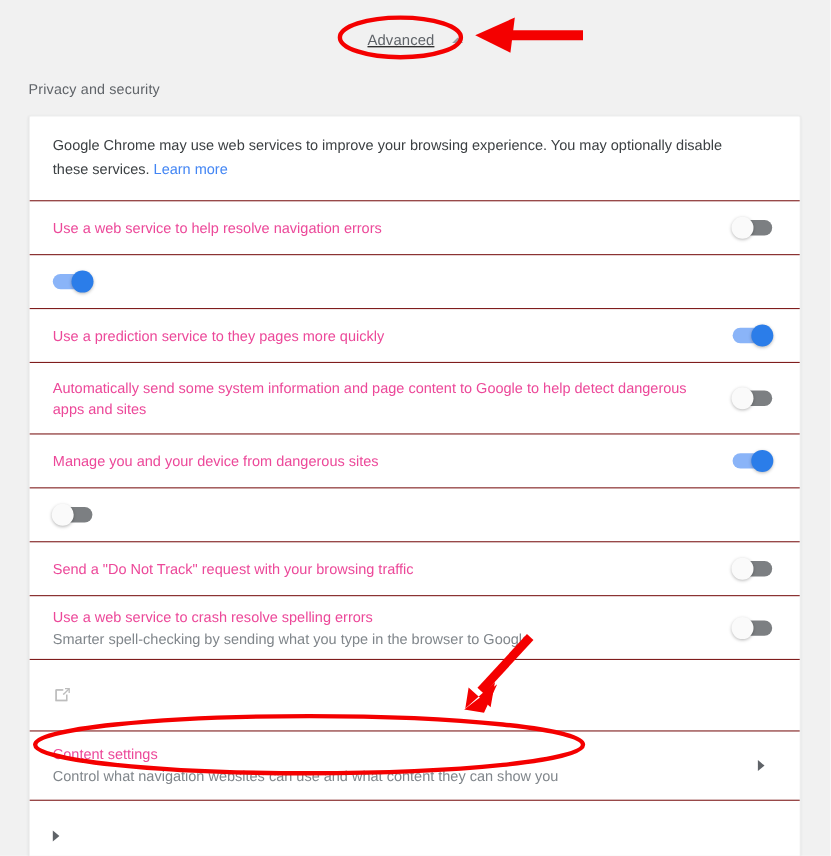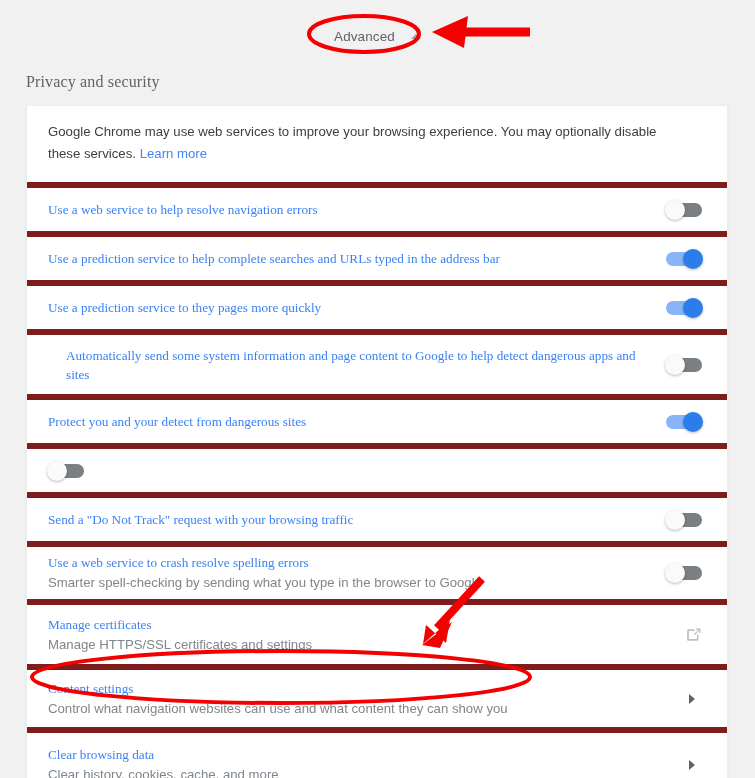--- a/index.html
+++ b/index.html
@@ -27,83 +27,82 @@
     align-items: center;
     justify-content: center;
   }
   .advanced-btn {
     display: flex;
     align-items: center;
     gap: 16px;
     padding: 6px 14px 6px 14px;
     cursor: pointer;
     user-select: none;
+    text-decoration: underline;
   }
   .advanced-label {
     font-size: 13.5px;
     color: #5f6368;
     letter-spacing: .1px;
   }
   .caret-up {
     width: 0; height: 0;
     border-left: 5px solid transparent;
     border-right: 5px solid transparent;
     border-bottom: 5px solid #9aa0a6;
   }
 
   
   .section-title {
     position: absolute;
     left: 26px;
     top: 73px;
-    font-size: 16px;
+    font-size: 13px;
     color: #5f6368;
     letter-spacing: .15px;
-    font-family: Liberation Serif, serif;
   }
 
   
   .card {
     position: absolute;
     left: 26px;
     top: 105px;
     width: 702px;
     background: #ffffff;
     border: 1px solid #eeeeee;
     border-radius: 2px;
     box-sizing: border-box;
     box-shadow: 0 1px 2px rgba(60,64,67,.10);
   }
   .row {
     display: flex;
     align-items: center;
     box-sizing: border-box;
     padding: 0 20px 0 21px;
-    border-bottom: 6px solid #7f1d1d;
+    border-bottom: 1px solid #7f1d1d;
     min-height: 49px;
   }
   .row:last-child { border-bottom: none; }
   .row.intro {
     padding-top: 15px;
     padding-bottom: 17px;
     align-items: flex-start;
   }
   .row.two-line { min-height: 58px; }
   .row.tall { min-height: 65px; }
 
   .row-text {
     flex: 1 1 auto;
     min-width: 0;
     padding-right: 18px;
   }
   .row-label {
     font-size: 13.2px;
-    color: #3b82f6;
+    color: #ec4899;
     line-height: 19px;
-    font-family: Liberation Serif, serif;
   }
   .row-sub {
     font-size: 13.2px;
     color: #80868b;
     line-height: 20px;
     margin-top: 1px;
   }
   .intro-text {
     font-size: 13.2px;
     color: #3c4043;
@@ -191,52 +190,49 @@
     <div class="row-text">
       <div class="row-label">Use a web service to help resolve navigation errors</div>
     </div>
     <div class="toggle off">
       <span class="track"></span>
       <span class="knob"></span>
     </div>
   </div>
 
   <div class="row">
-    <div class="row-text">
-      <div class="row-label">Use a prediction service to help complete searches and URLs typed in the address bar</div>
-    </div>
     <div class="toggle on">
       <span class="track"></span>
       <span class="knob"></span>
     </div>
   </div>
 
   <div class="row">
     <div class="row-text">
       <div class="row-label">Use a prediction service to they pages more quickly</div>
     </div>
     <div class="toggle on">
       <span class="track"></span>
       <span class="knob"></span>
     </div>
   </div>
 
   <div class="row tall">
     <div class="row-text">
-      <div class="row-label" style="max-width:585px;margin-left:18px;">Automatically send some system information and page content to Google to help detect dangerous apps and sites</div>
-    </div>
-    <div class="toggle off">
-      <span class="track"></span>
-      <span class="knob"></span>
-    </div>
-  </div>
-
-  <div class="row">
-    <div class="row-text">
-      <div class="row-label">Protect you and your detect from dangerous sites</div>
+      <div class="row-label" style="max-width:585px;">Automatically send some system information and page content to Google to help detect dangerous apps and sites</div>
+    </div>
+    <div class="toggle off">
+      <span class="track"></span>
+      <span class="knob"></span>
+    </div>
+  </div>
+
+  <div class="row">
+    <div class="row-text">
+      <div class="row-label">Manage you and your device from dangerous sites</div>
     </div>
     <div class="toggle on">
       <span class="track"></span>
       <span class="knob"></span>
     </div>
   </div>
 
   <div class="row">
     <div class="toggle off">
       <span class="track"></span>
@@ -259,24 +255,20 @@
       <div class="row-label">Use a web service to crash resolve spelling errors</div>
       <div class="row-sub">Smarter spell-checking by sending what you type in the browser to Google</div>
     </div>
     <div class="toggle off">
       <span class="track"></span>
       <span class="knob"></span>
     </div>
   </div>
 
   <div class="row tall">
-    <div class="row-text">
-      <div class="row-label">Manage certificates</div>
-      <div class="row-sub">Manage HTTPS/SSL certificates and settings</div>
-    </div>
     <span class="ext-icon">
       <svg width="18" height="18" viewBox="0 0 18 18" fill="none">
         <path d="M3 4.2h6.2M3 4.2v9.6h9.6V8" stroke="#bdbdbd" stroke-width="1.2" fill="none"></path>
         <path d="M3 4.2h4.6v9.6h5V8" stroke="none" fill="none"></path>
         <rect x="3" y="4.2" width="9.6" height="9.6" stroke="#bdbdbd" stroke-width="1.2" fill="none"></rect>
         <path d="M9.4 8.4 L14.6 3.2" stroke="#bdbdbd" stroke-width="1.2"></path>
         <path d="M11.0 3.2 H14.8 V7.0" stroke="#bdbdbd" stroke-width="1.2" fill="none"></path>
         <rect x="9.6" y="2.2" width="6.2" height="6.2" fill="#ffffff" stroke="none"></rect>
         <path d="M9.6 8.4 L14.9 3.1" stroke="#bdbdbd" stroke-width="1.2"></path>
         <path d="M11.1 3.1 H14.9 V6.9" stroke="#bdbdbd" stroke-width="1.2" fill="none"></path>
@@ -286,24 +278,20 @@
 
   <div class="row two-line" style="min-height:63px;">
     <div class="row-text">
       <div class="row-label">Content settings</div>
       <div class="row-sub">Control what navigation websites can use and what content they can show you</div>
     </div>
     <span class="chevron-right"></span>
   </div>
 
   <div class="row two-line" style="min-height:63px;">
-    <div class="row-text">
-      <div class="row-label">Clear browsing data</div>
-      <div class="row-sub">Clear history, cookies, cache, and more</div>
-    </div>
     <span class="chevron-right"></span>
   </div>
 
 </div>
 
 <svg class="annot" viewBox="0 0 755 778">
 
   <ellipse cx="364" cy="34" rx="55" ry="18" fill="none" stroke="#f40000" stroke-width="4"></ellipse>
 
   <g>

